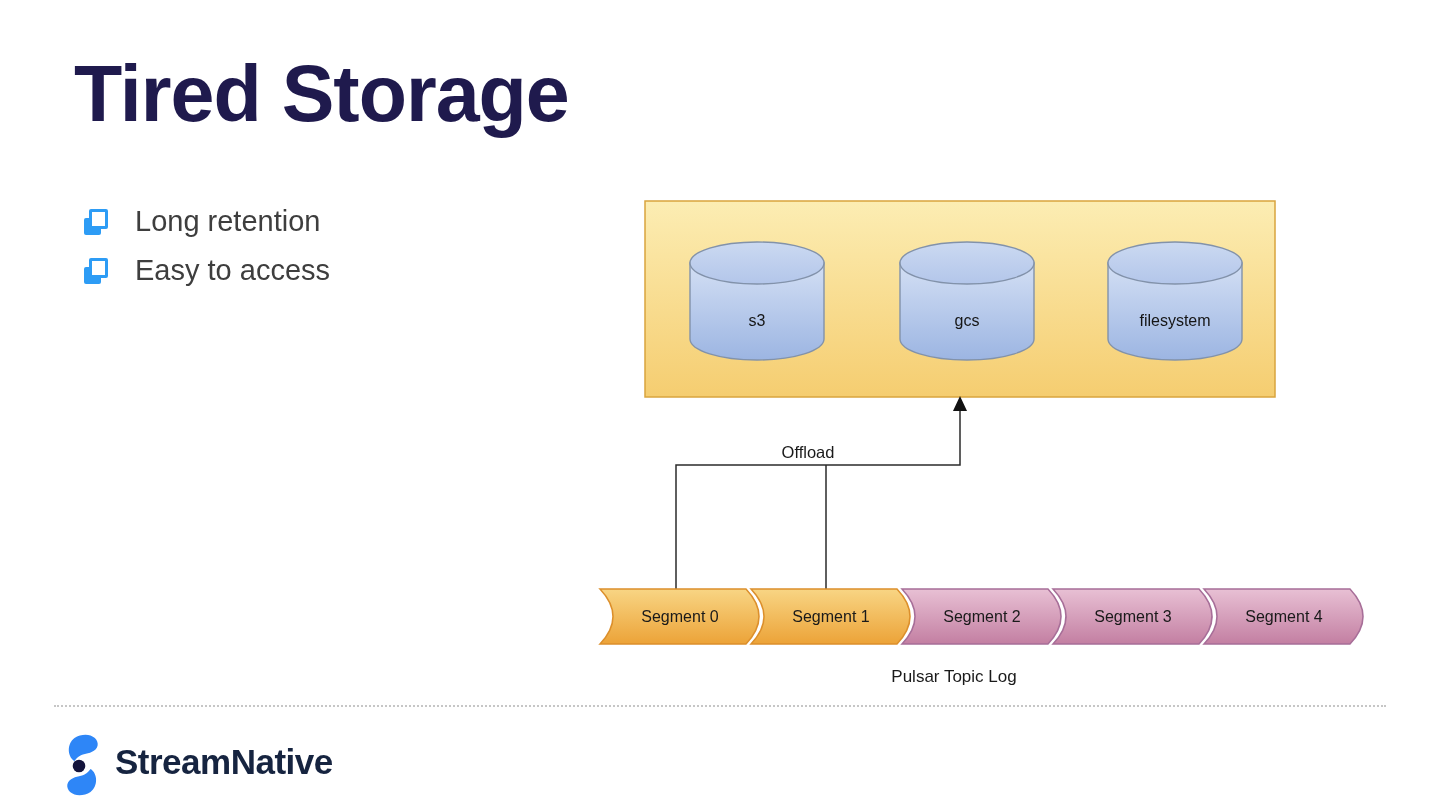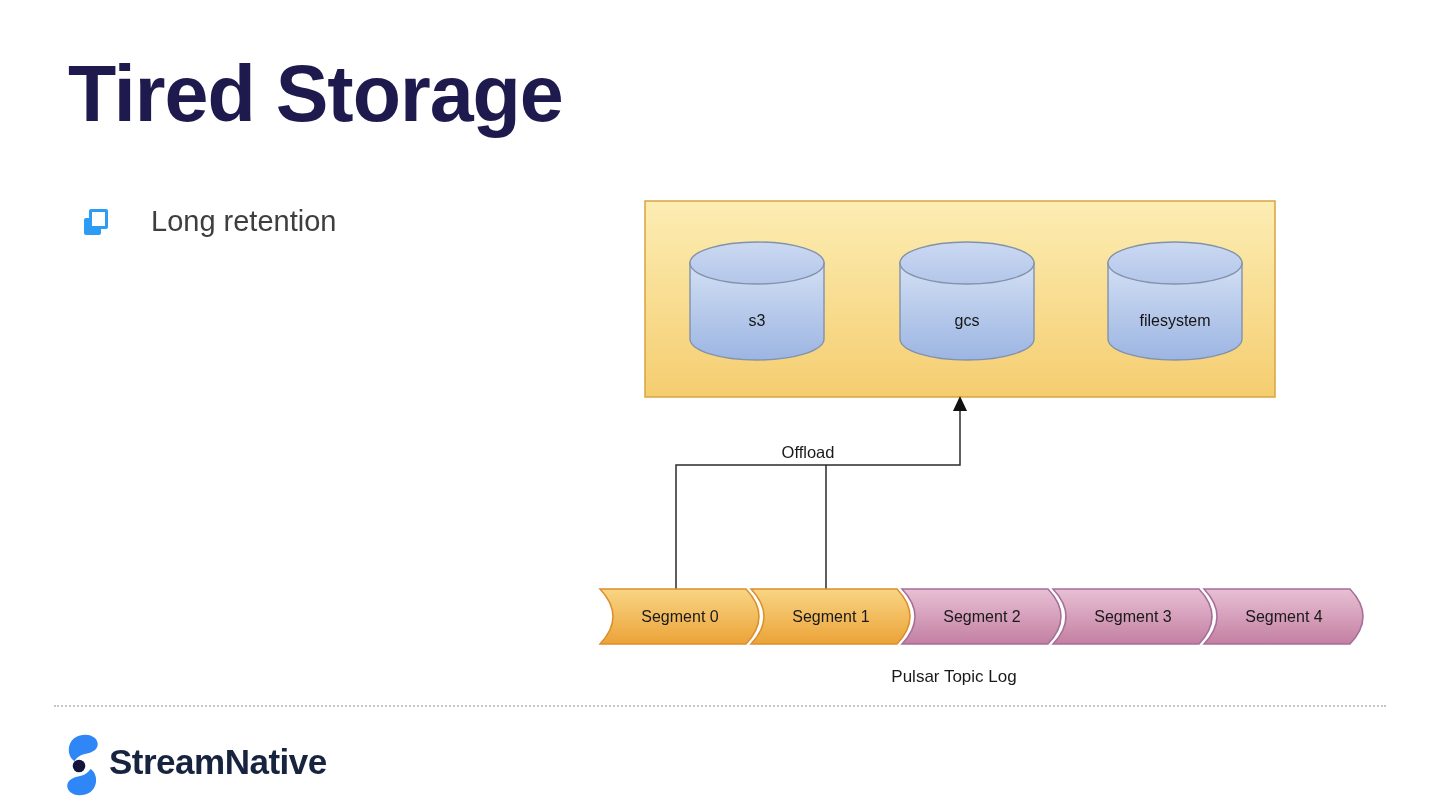--- a/index.html
+++ b/index.html
@@ -3,38 +3,38 @@
 <meta charset="utf-8">
 <style>
   * { margin: 0; padding: 0; box-sizing: border-box; }
   html, body { width: 1440px; height: 810px; background: #ffffff; overflow: hidden; }
   body { font-family: "Liberation Sans", sans-serif; position: relative; }
 
   .slide { position: absolute; inset: 0; background: #ffffff; }
 
   .slide-title {
     position: absolute;
-    left: 68px;
+    left: 74px;
     top: 48px;
     font-size: 79px;
     font-weight: 700;
     letter-spacing: -1px;
     color: #1f1a4d;
   }
 
   .bullet-list {
     position: absolute;
     left: 84px;
     top: 197px;
   }
   .bullet-item {
     display: flex;
     align-items: center;
     height: 49px;
-    gap: 43px;
+    gap: 27px;
   }
   .bullet-icon {
     position: relative;
     width: 24px;
     height: 26px;
     flex: 0 0 auto;
   }
   .bullet-icon::before {
     content: "";
     position: absolute;
@@ -71,21 +71,21 @@
     height: 0;
     border-top: 2px dotted #c6c6c6;
   }
 
   .footer {
     position: absolute;
     left: 64px;
     top: 733px;
     display: flex;
     align-items: center;
-    gap: 8px;
+    gap: 14px;
   }
   .brand-logo { width: 37px; height: 64px; }
   .brand-name {
     font-size: 35px;
     font-weight: 700;
     letter-spacing: -0.5px;
     color: #162440;
     transform: translateY(-3px);
   }
 </style>
@@ -93,20 +93,24 @@
 <body>
 
 <div class="slide">
 
   <h1 class="slide-title">Tired Storage</h1>
 
   <div class="bullet-list">
     <div class="bullet-item">
       <span class="bullet-icon"></span>
       <span class="bullet-label">Long retention</span>
+    </div>
+    <div class="bullet-item">
+      <span class="bullet-icon"></span>
+      <span class="bullet-label">Easy to access</span>
     </div>
   </div>
 
   <svg class="diagram-svg" viewBox="0 0 1440 810">
     <defs>
       <linearGradient id="gBox" x1="0" y1="0" x2="0" y2="1">
         <stop offset="0" stop-color="#FCEDB3"></stop>
         <stop offset="1" stop-color="#F5CD70"></stop>
       </linearGradient>
       <linearGradient id="gCyl" x1="0" y1="0" x2="0" y2="1">

